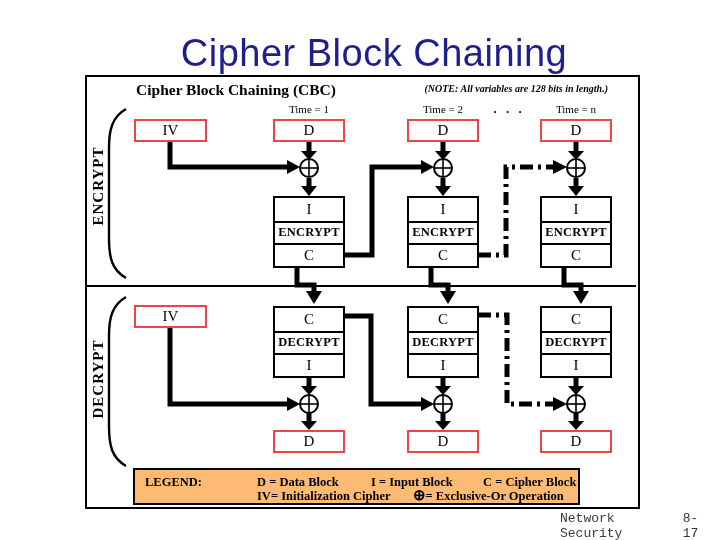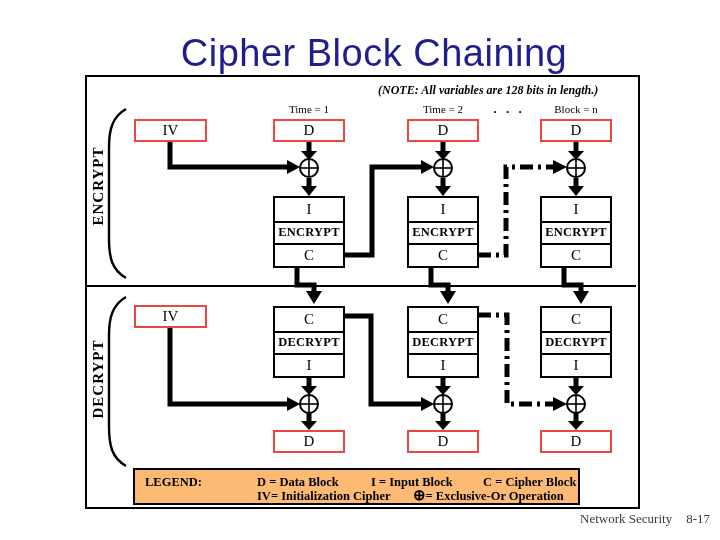--- a/index.html
+++ b/index.html
@@ -6,41 +6,41 @@
   #slide{position:relative;width:720px;height:540px;background:#ffffff;overflow:hidden;
          font-family:"Liberation Serif",serif;}
   #title{position:absolute;left:152px;top:28px;width:436px;text-align:center;
          font-family:"Liberation Sans",sans-serif;font-size:38px;font-weight:normal;
          color:#1e1e8c;letter-spacing:0.5px;margin:4px;}
   #panel{position:absolute;left:85px;top:75px;width:551px;height:430px;
          border:2px solid #000;background:#ffffff;}
   svg.layer{position:absolute;left:0;top:0;width:720px;height:540px;z-index:1;}
   .txt{position:absolute;z-index:2;color:#000;}
   .heading{font-size:15.5px;font-weight:bold;text-align:center;}
-  .note{font-size:12px;font-weight:bold;font-style:italic;text-align:left;}
+  .note{font-size:10px;font-weight:bold;font-style:italic;text-align:right;}
   .time{font-size:11px;text-align:center;}
   .dots{font-size:13px;font-weight:bold;letter-spacing:3px;text-align:center;}
   .box{position:absolute;z-index:2;background:#fff;border:2px solid #ef4444;
        display:flex;align-items:center;justify-content:center;
        font-size:15px;box-sizing:border-box;}
   .stack{position:absolute;z-index:2;background:#fff;border:2px solid #000;
          display:grid;grid-template-rows:1fr 1fr 1fr;box-sizing:border-box;}
   .stack>div{display:flex;align-items:center;justify-content:center;
          font-size:15px;border-top:2px solid #000;}
   .stack>div:first-child{border-top:none;}
   .stack>div.op{font-size:12.5px;font-weight:bold;letter-spacing:0.2px;}
   .side-label{position:absolute;z-index:2;width:90px;height:18px;
          transform:rotate(-90deg);font-weight:bold;font-size:15px;
          letter-spacing:1px;text-align:center;}
   #legend{position:absolute;left:133px;top:468px;width:447px;height:37px;
          border:2px solid #000;background:#fdba74;z-index:2;box-sizing:border-box;padding-left:35px;}
   #legend .lg{position:absolute;font-size:12.5px;font-weight:bold;white-space:nowrap;}
   #legend .oplus{font-size:15px;font-weight:bold;line-height:10px;}
   #footer{position:absolute;left:560px;top:511px;width:150px;display:flex;
-         justify-content:flex-end;gap:14px;font-family:Liberation Serif, serif;
+         justify-content:flex-end;gap:14px;font-family:Liberation Mono, monospace;
          font-size:13px;color:#3a3a3a;z-index:2;}
 </style>
 </head>
 <body>
 
 <div id="slide">
 
   <h1 id="title">Cipher Block Chaining</h1>
 
   <div id="panel"></div>
@@ -128,26 +128,27 @@
           <circle cx="576" cy="404" r="9" stroke-width="2"></circle>
           <line x1="567" y1="404" x2="585" y2="404" stroke-width="1.6"></line>
           <line x1="576" y1="395" x2="576" y2="413" stroke-width="1.6"></line>
         </g>
     </g>
     <line x1="87" y1="286" x2="636" y2="286" stroke="#000" stroke-width="2.2"></line>
     <path d="M126,109 C112,117 109,130 109,148 L109,238 C109,258 112,270 126,278" stroke="#000" stroke-width="2.4" fill="none"></path>
     <path d="M126,297 C112,305 109,318 109,336 L109,426 C109,446 112,458 126,466" stroke="#000" stroke-width="2.4" fill="none"></path>
   </svg>
 
+  <div class="txt heading" style="left:127px;top:81px;width:218px;">Cipher Block Chaining (CBC)</div>
   <div class="txt note" style="left:378px;top:83px;width:230px;">(NOTE:  All variables are 128 bits in length.)</div>
 
   <div class="txt time" style="left:264px;top:103px;width:90px;">Time = 1</div>
   <div class="txt time" style="left:398px;top:103px;width:90px;">Time = 2</div>
   <div class="txt dots" style="left:486px;top:101px;width:46px;">. . .</div>
-  <div class="txt time" style="left:531px;top:103px;width:90px;">Block = n</div>
+  <div class="txt time" style="left:531px;top:103px;width:90px;">Time = n</div>
 
   <div class="side-label" style="left:54px;top:177px;">ENCRYPT</div>
   <div class="side-label" style="left:54px;top:370px;">DECRYPT</div>
 
   <div class="box" style="left:134px;top:119px;width:73px;height:23px;">IV</div>
   <div class="box" style="left:273px;top:119px;width:72px;height:23px;">D</div>
   <div class="box" style="left:407px;top:119px;width:72px;height:23px;">D</div>
   <div class="box" style="left:540px;top:119px;width:72px;height:23px;">D</div>
 
   <div class="stack" style="left:273px;top:196px;width:72px;height:72px;">

